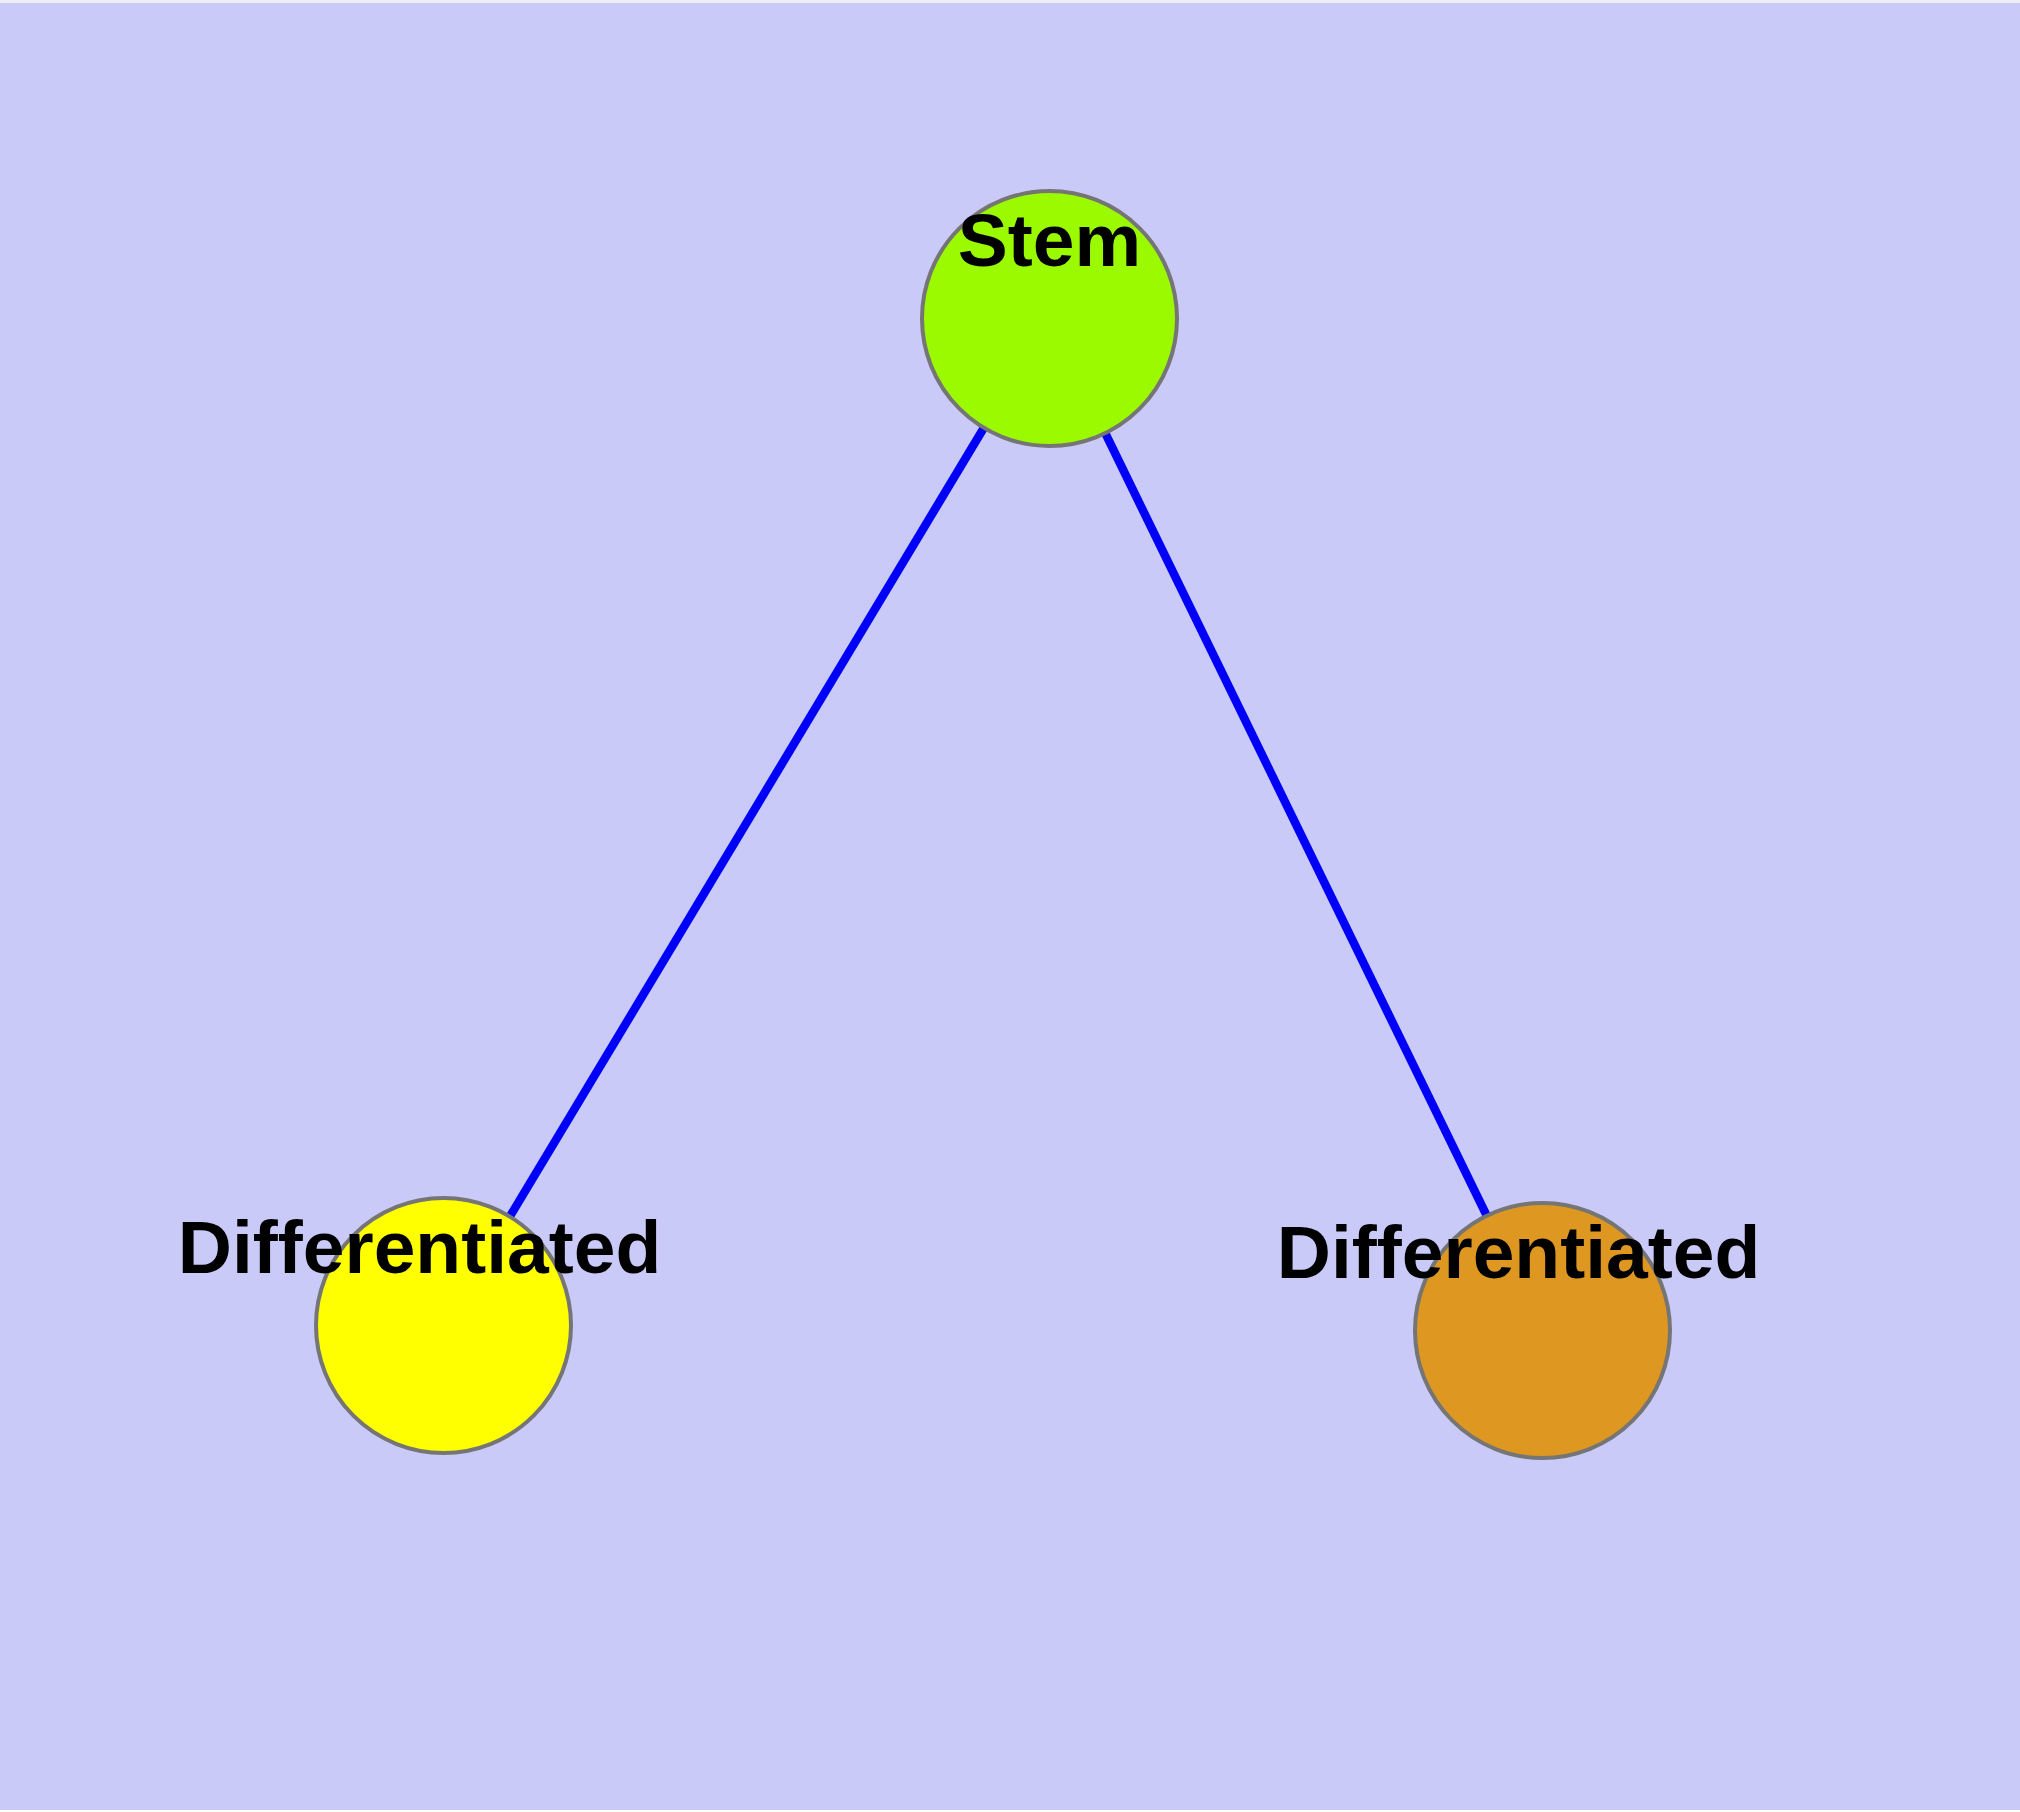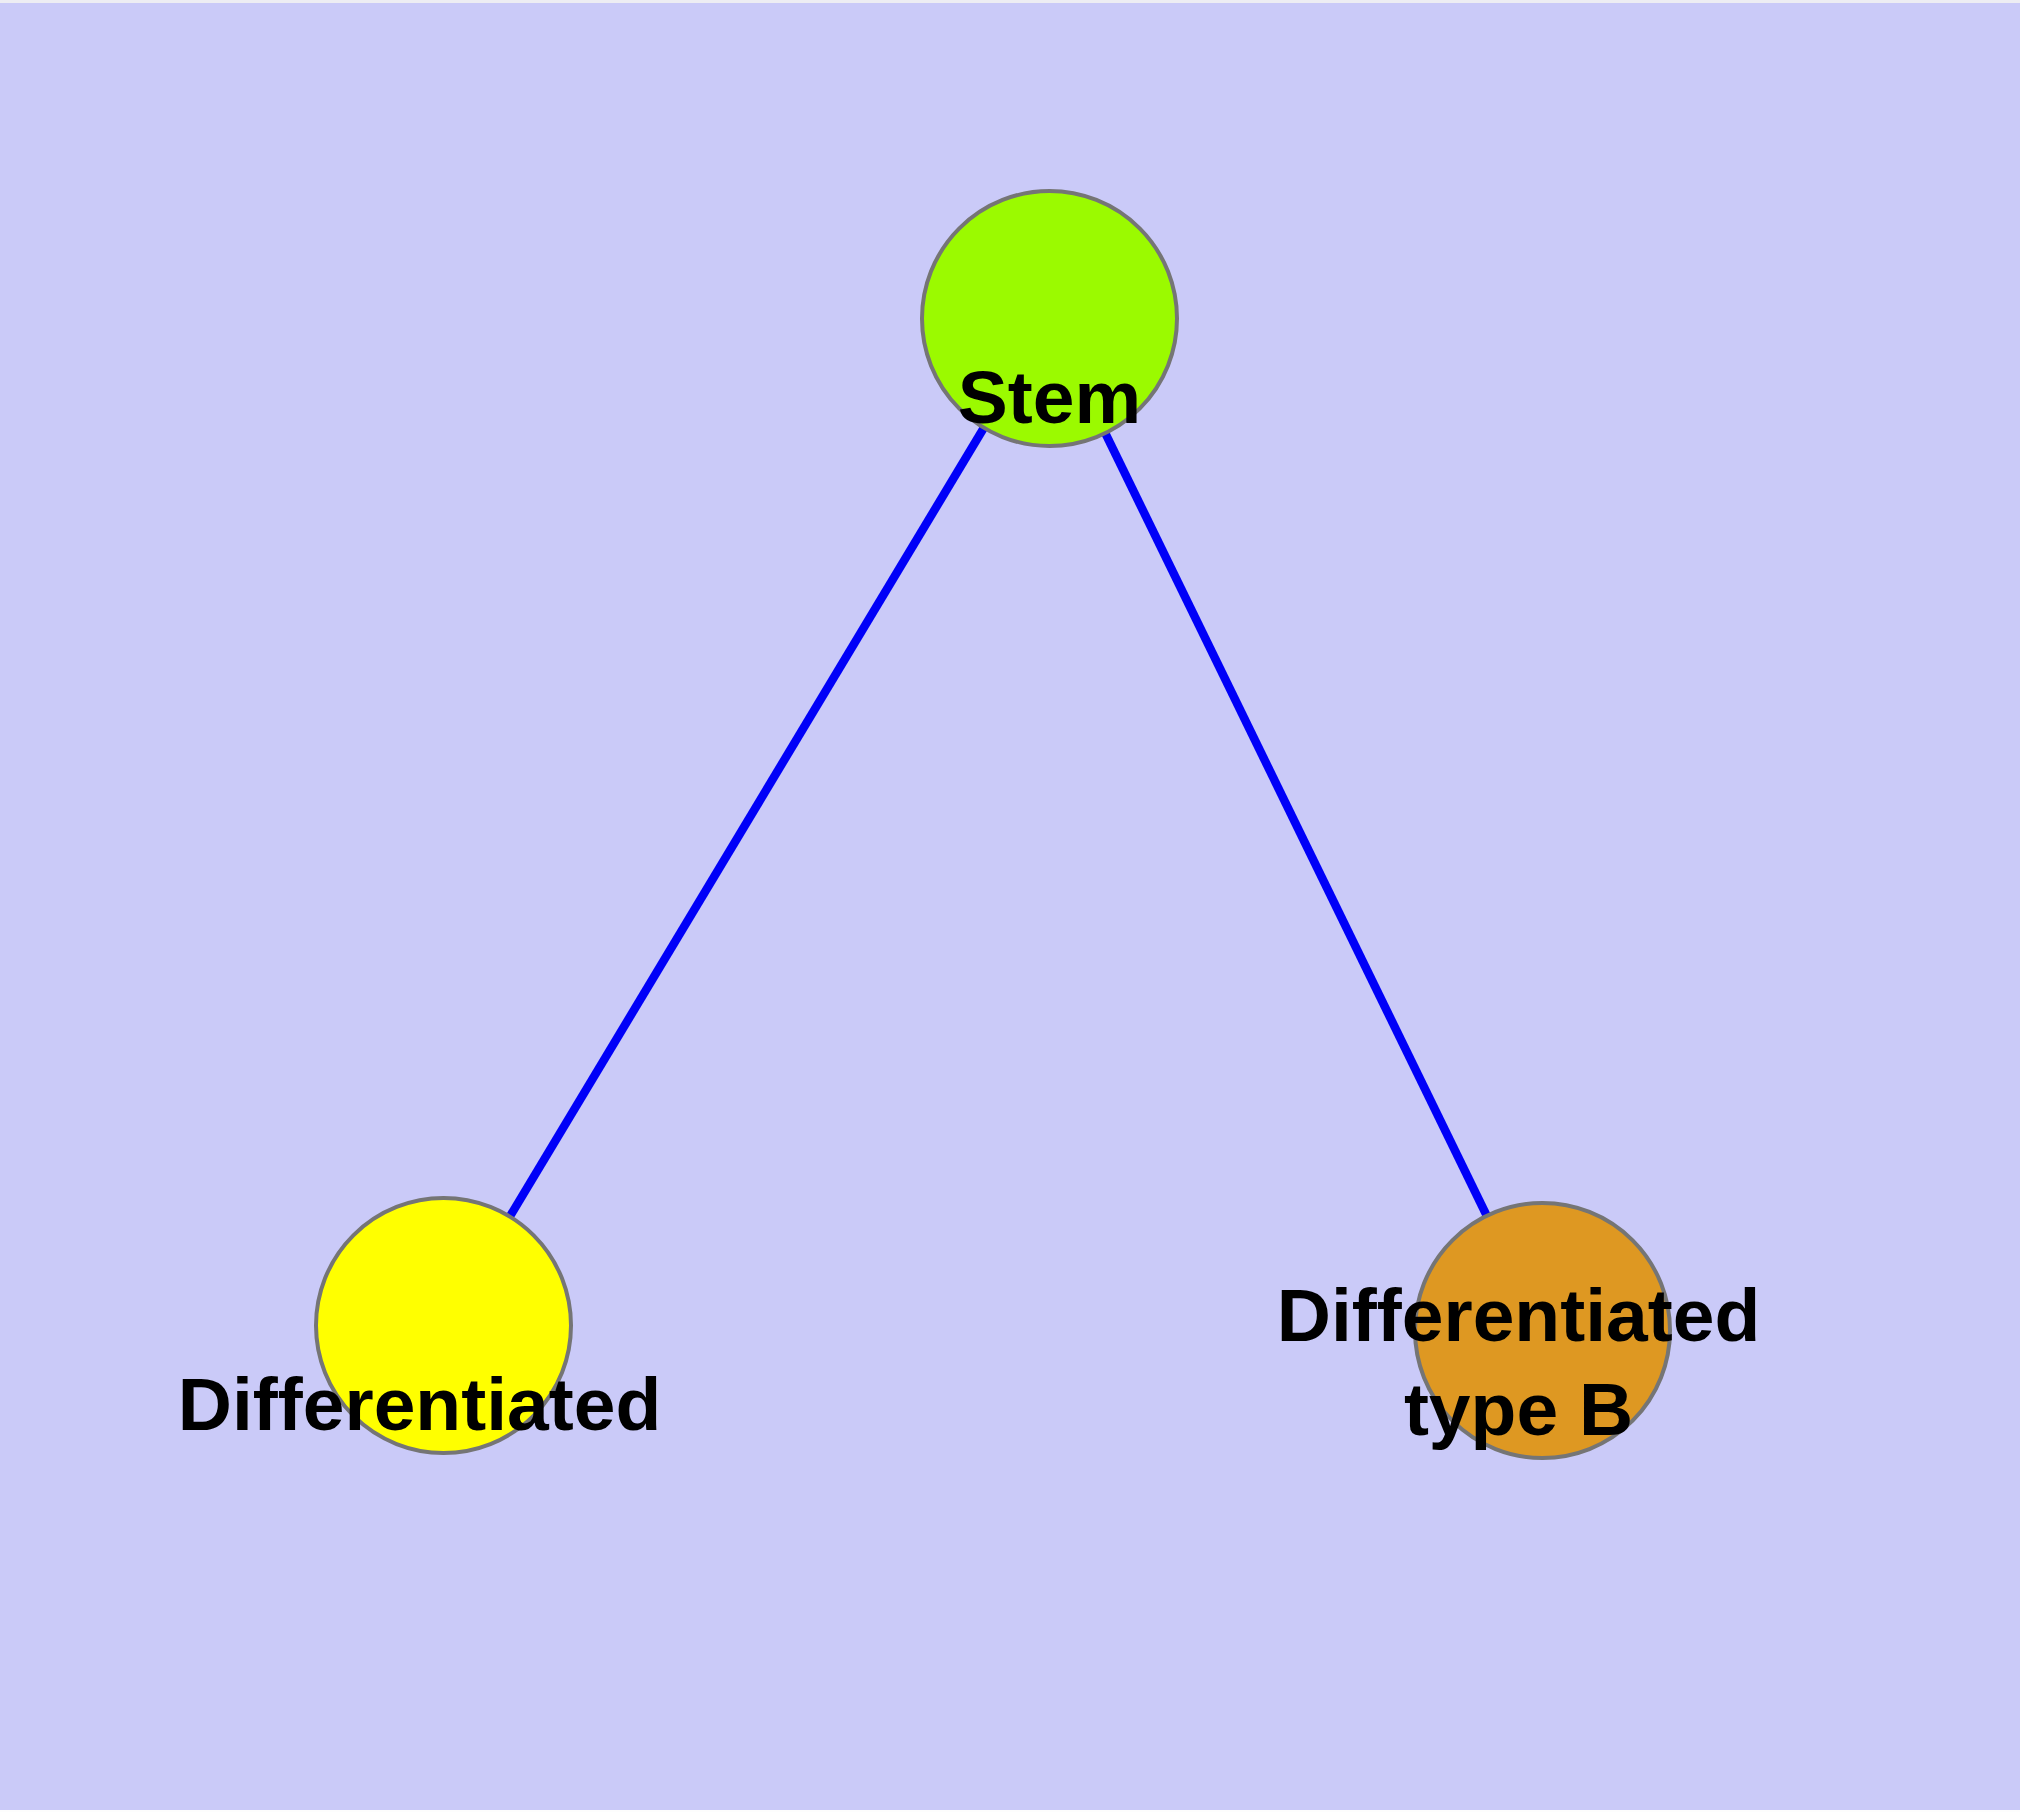--- a/index.html
+++ b/index.html
@@ -42,21 +42,21 @@
 
   .node {
     position: absolute;
     width: 259px;
     height: 259px;
     border-radius: 50%;
     border: 4.2px solid #757575;
     box-sizing: border-box;
     z-index: 2;
     display: flex;
-    align-items: flex-end;
+    align-items: flex-start;
     justify-content: center;
   }
   .node-stem   { left: 920px; top: 189px;  }
   .node-diff-a { left: 314px;  top: 1196px; }
   .node-diff-b { left: 1413px; top: 1201px; }
 
   .node-label {
     position: relative;
     z-index: 3;
     color: #000000;
@@ -94,18 +94,17 @@
 
   <div class="node node-diff-a" style="background-color: rgb(255, 255, 0);">
     <div class="node-label">
       <span class="label-line">Differentiated</span>
     </div>
   </div>
 
   <div class="node node-diff-b" style="background-color: rgb(222, 152, 34);">
     <div class="node-label">
       <span class="label-line">Differentiated</span>
-      <span class="label-line">type B</span>
     </div>
   </div>
 
 </div>
 
 
 </body></html>

